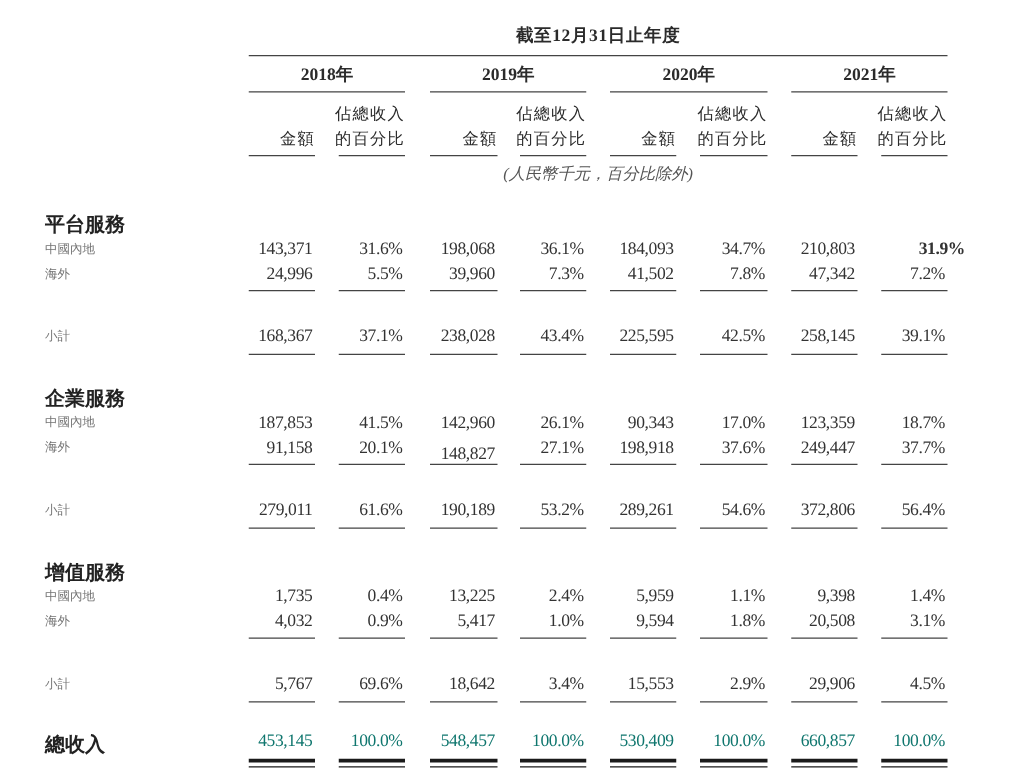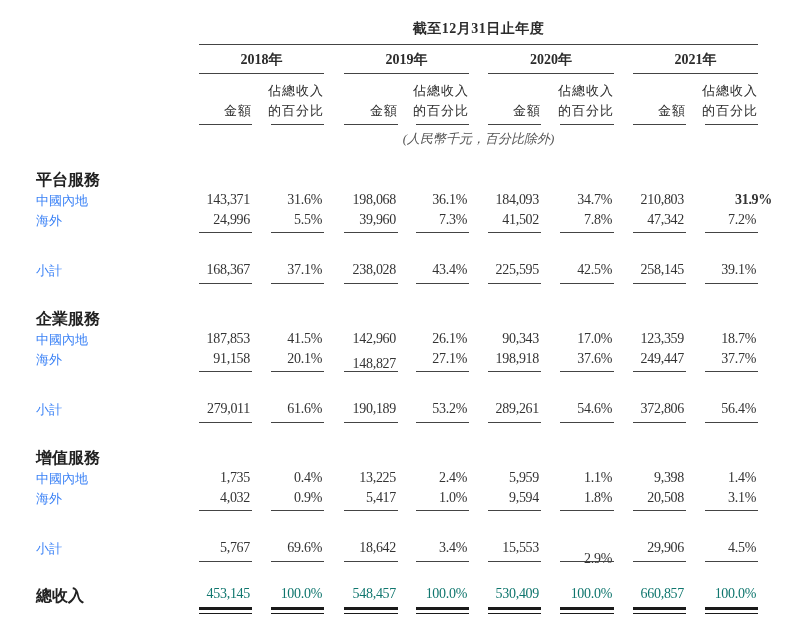--- a/index.html
+++ b/index.html
@@ -22,21 +22,21 @@
     top: 51px; text-align: center; font-size: 14px; font-weight: bold;
   }
   .col-head {
     font-size: 13px; text-align: right; line-height: 20px; letter-spacing: 1px;
   }
   .note {
     left: 199px; width: 559px; top: 130px; text-align: center;
     font-size: 13px; font-style: italic; color: #555;
   }
   .section-title { left: 36px; font-size: 16px; font-weight: bold; color: #222; }
-  .row-label { left: 36px; font-size: 13px; color: #3b82f6; }
+  .row-label { left: 36px; font-size: 10px; color: #737373; }
   .cell {
     font-size: 14px; text-align: right; color: #333;
     font-family: "Liberation Serif", "DejaVu Serif", serif;
     letter-spacing: -0.3px;
   }
   .bold { font-weight: normal; color: #0f766e; }
   .dbl { position: absolute; height: 3px; background: #1a1a1a; }
   .dbl2 { position: absolute; height: 0; border-top: 1px solid #1a1a1a; }
 </style>
 </head>
@@ -193,21 +193,21 @@
       <div class="rule" style="left:488px;width:53px;top:510px;"></div>
       <div class="rule" style="left:560px;width:54px;top:510px;"></div>
       <div class="rule" style="left:633px;width:53px;top:510px;"></div>
       <div class="rule" style="left:705px;width:53px;top:510px;"></div>
       <div class="abs row-label" style="top:540px;">小計</div>
       <div class="abs cell" style="left:189px;width:61px;top:540px;">5,767</div>
       <div class="abs cell" style="left:261px;width:61px;top:540px;">69.6%</div>
       <div class="abs cell" style="left:334px;width:62px;top:540px;">18,642</div>
       <div class="abs cell" style="left:406px;width:61px;top:540px;">3.4%</div>
       <div class="abs cell" style="left:478px;width:61px;top:540px;">15,553</div>
-      <div class="abs cell" style="left:550px;width:62px;top:540px;margin-top:11px;">2.9%</div>
+      <div class="abs cell" style="left:550px;width:62px;top:540px;">2.9%</div>
       <div class="abs cell" style="left:623px;width:61px;top:540px;">29,906</div>
       <div class="abs cell" style="left:695px;width:61px;top:540px;">4.5%</div>
       <div class="rule" style="left:199px;width:53px;top:561px;"></div>
       <div class="rule" style="left:271px;width:53px;top:561px;"></div>
       <div class="rule" style="left:344px;width:54px;top:561px;"></div>
       <div class="rule" style="left:416px;width:53px;top:561px;"></div>
       <div class="rule" style="left:488px;width:53px;top:561px;"></div>
       <div class="rule" style="left:560px;width:54px;top:561px;"></div>
       <div class="rule" style="left:633px;width:53px;top:561px;"></div>
       <div class="rule" style="left:705px;width:53px;top:561px;"></div>

